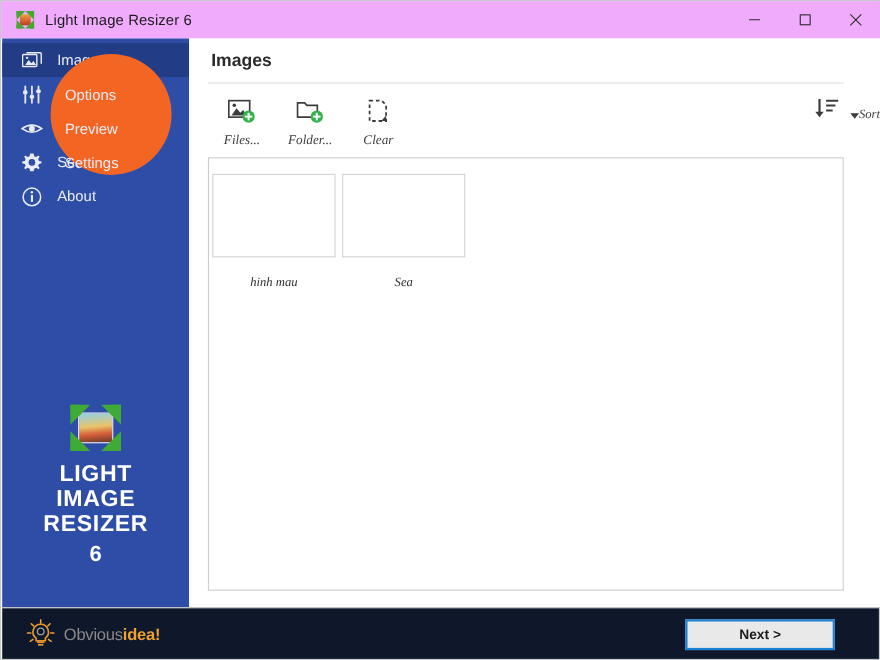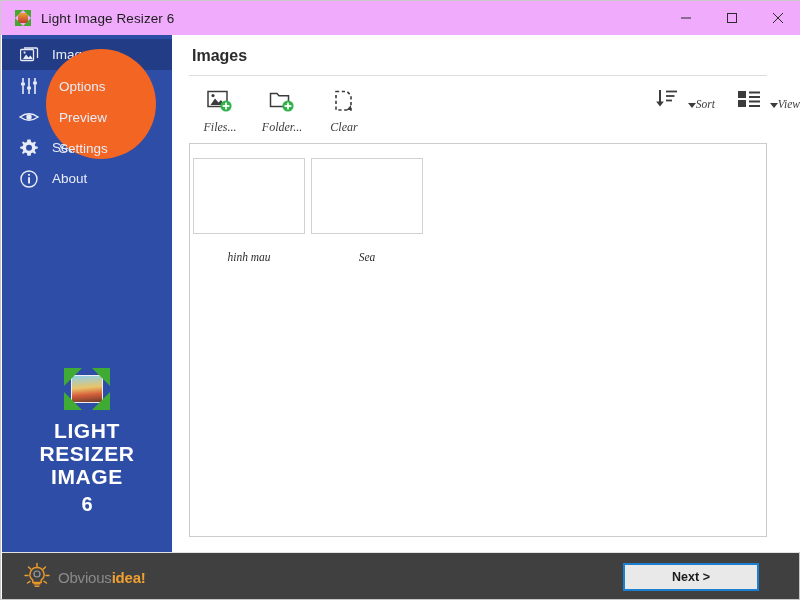--- a/index.html
+++ b/index.html
@@ -218,21 +218,21 @@
       linear-gradient(180deg,
         #cfe3ef 0%, #b9d6e6 18%,
         #7fc3cd 34%, #3fb6c4 48%,
         #41c3cb 70%, #5fd0d4 100%);
   }
 
   
   #bottombar {
     position: absolute; left: 1px; top: 551px;
     width: 797px; height: 47px;
-    background: #404040;
+    background: #0f172a;
     border-top: 1px solid #e3e3e3;
   }
   #obvious {
     position: absolute; left: 20px; top: 9px;
     display: flex; align-items: center;
   }
   #bulb { width: 30px; height: 30px; margin-right: 6px; flex: none; }
   #obvious-text { font-size: 15px; letter-spacing: -0.2px; }
   .ob-gray { color: #8a8a8a; }
   .ob-orange { color: #f0a030; font-weight: bold; }
@@ -366,22 +366,22 @@
 
     <div id="brand">
       <div id="brand-mark">
         <span class="bm-photo"></span>
         <span class="bm-arrow bm-tl"></span>
           <span class="bm-arrow bm-tr"></span>
         <span class="bm-arrow bm-bl"></span>
           <span class="bm-arrow bm-br"></span>
       </div>
       <div class="brand-line">LIGHT</div>
+      <div class="brand-line">IMAGE</div>
       <div class="brand-line">RESIZER</div>
-      <div class="brand-line">IMAGE</div>
       <div id="brand-version">6</div>
     </div>
   </div>
 
   <div id="main">
     <div id="page-title">Images</div>
     <div id="title-rule"></div>
 
     <div id="toolbar">
 
@@ -433,36 +433,20 @@
               <line x1="11" y1="3.5" x2="22" y2="3.5" stroke="#3c3c3c" stroke-width="1.8"></line>
               <line x1="11" y1="8" x2="19.5" y2="8" stroke="#3c3c3c" stroke-width="1.8"></line>
               <line x1="11" y1="12.5" x2="17" y2="12.5" stroke="#3c3c3c" stroke-width="1.8"></line>
             </svg>
           </span>
           <span class="caret"></span>
         </span>
         <span class="rtool-label">Sort</span>
       </div>
 
-      <div class="rtool" style="margin-left:22px;">
-        <span class="rtool-row">
-          <span>
-            <svg width="24" height="20" viewBox="0 0 24 20">
-              <rect x="1" y="2" width="8" height="7" fill="#3c3c3c"></rect>
-              <rect x="1" y="11" width="8" height="7" fill="#3c3c3c"></rect>
-              <line x1="12" y1="3.5" x2="23" y2="3.5" stroke="#3c3c3c" stroke-width="2"></line>
-              <line x1="12" y1="8" x2="23" y2="8" stroke="#3c3c3c" stroke-width="2"></line>
-              <line x1="12" y1="12.5" x2="23" y2="12.5" stroke="#3c3c3c" stroke-width="2"></line>
-              <line x1="12" y1="17" x2="23" y2="17" stroke="#3c3c3c" stroke-width="2"></line>
-            </svg>
-          </span>
-          <span class="caret"></span>
-        </span>
-        <span class="rtool-label">View</span>
-      </div>
     </div>
 
     <div id="filelist">
       <div class="thumb-cell">
         <span class="thumb-frame">
           <span class="art-lotus"></span>
         </span>
         <span class="thumb-label">hinh mau</span>
       </div>
       <div class="thumb-cell">

